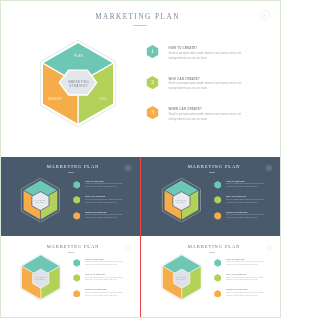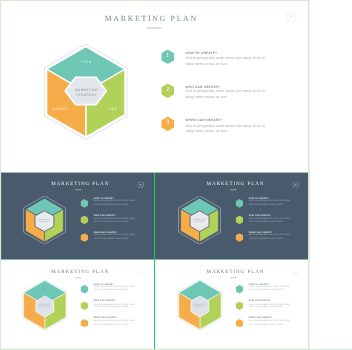--- a/index.html
+++ b/index.html
@@ -1,17 +1,17 @@
 <!DOCTYPE html>
 <html><head>
 <meta charset="utf-8">
 <style>
   html,body{margin:0;padding:0;}
   body{width:281px;height:318px;background:#ffffff;font-family:"Liberation Sans",sans-serif;overflow:hidden;}
-  .page{position:relative;width:281px;height:318px;box-sizing:border-box;background:#22c55e;}
+  .page{position:relative;width:281px;height:318px;box-sizing:border-box;background:#ef4444;}
   .slide{position:absolute;overflow:hidden;box-sizing:border-box;}
   .light{background:#ffffff;}
   .dark{background:#4a5a6d;}
   #slide-main{left:0;top:0;width:281px;height:157px;}
   #slide-2{left:0;top:157px;width:140px;height:79px;}
   #slide-3{left:141px;top:157px;width:140px;height:79px;}
   #slide-4{left:0;top:236px;width:140px;height:82px;}
   #slide-5{left:141px;top:236px;width:140px;height:82px;}
   .edge{position:absolute;left:0;top:0;right:0;bottom:0;border:1px solid #d8e8d4;pointer-events:none;}
 

